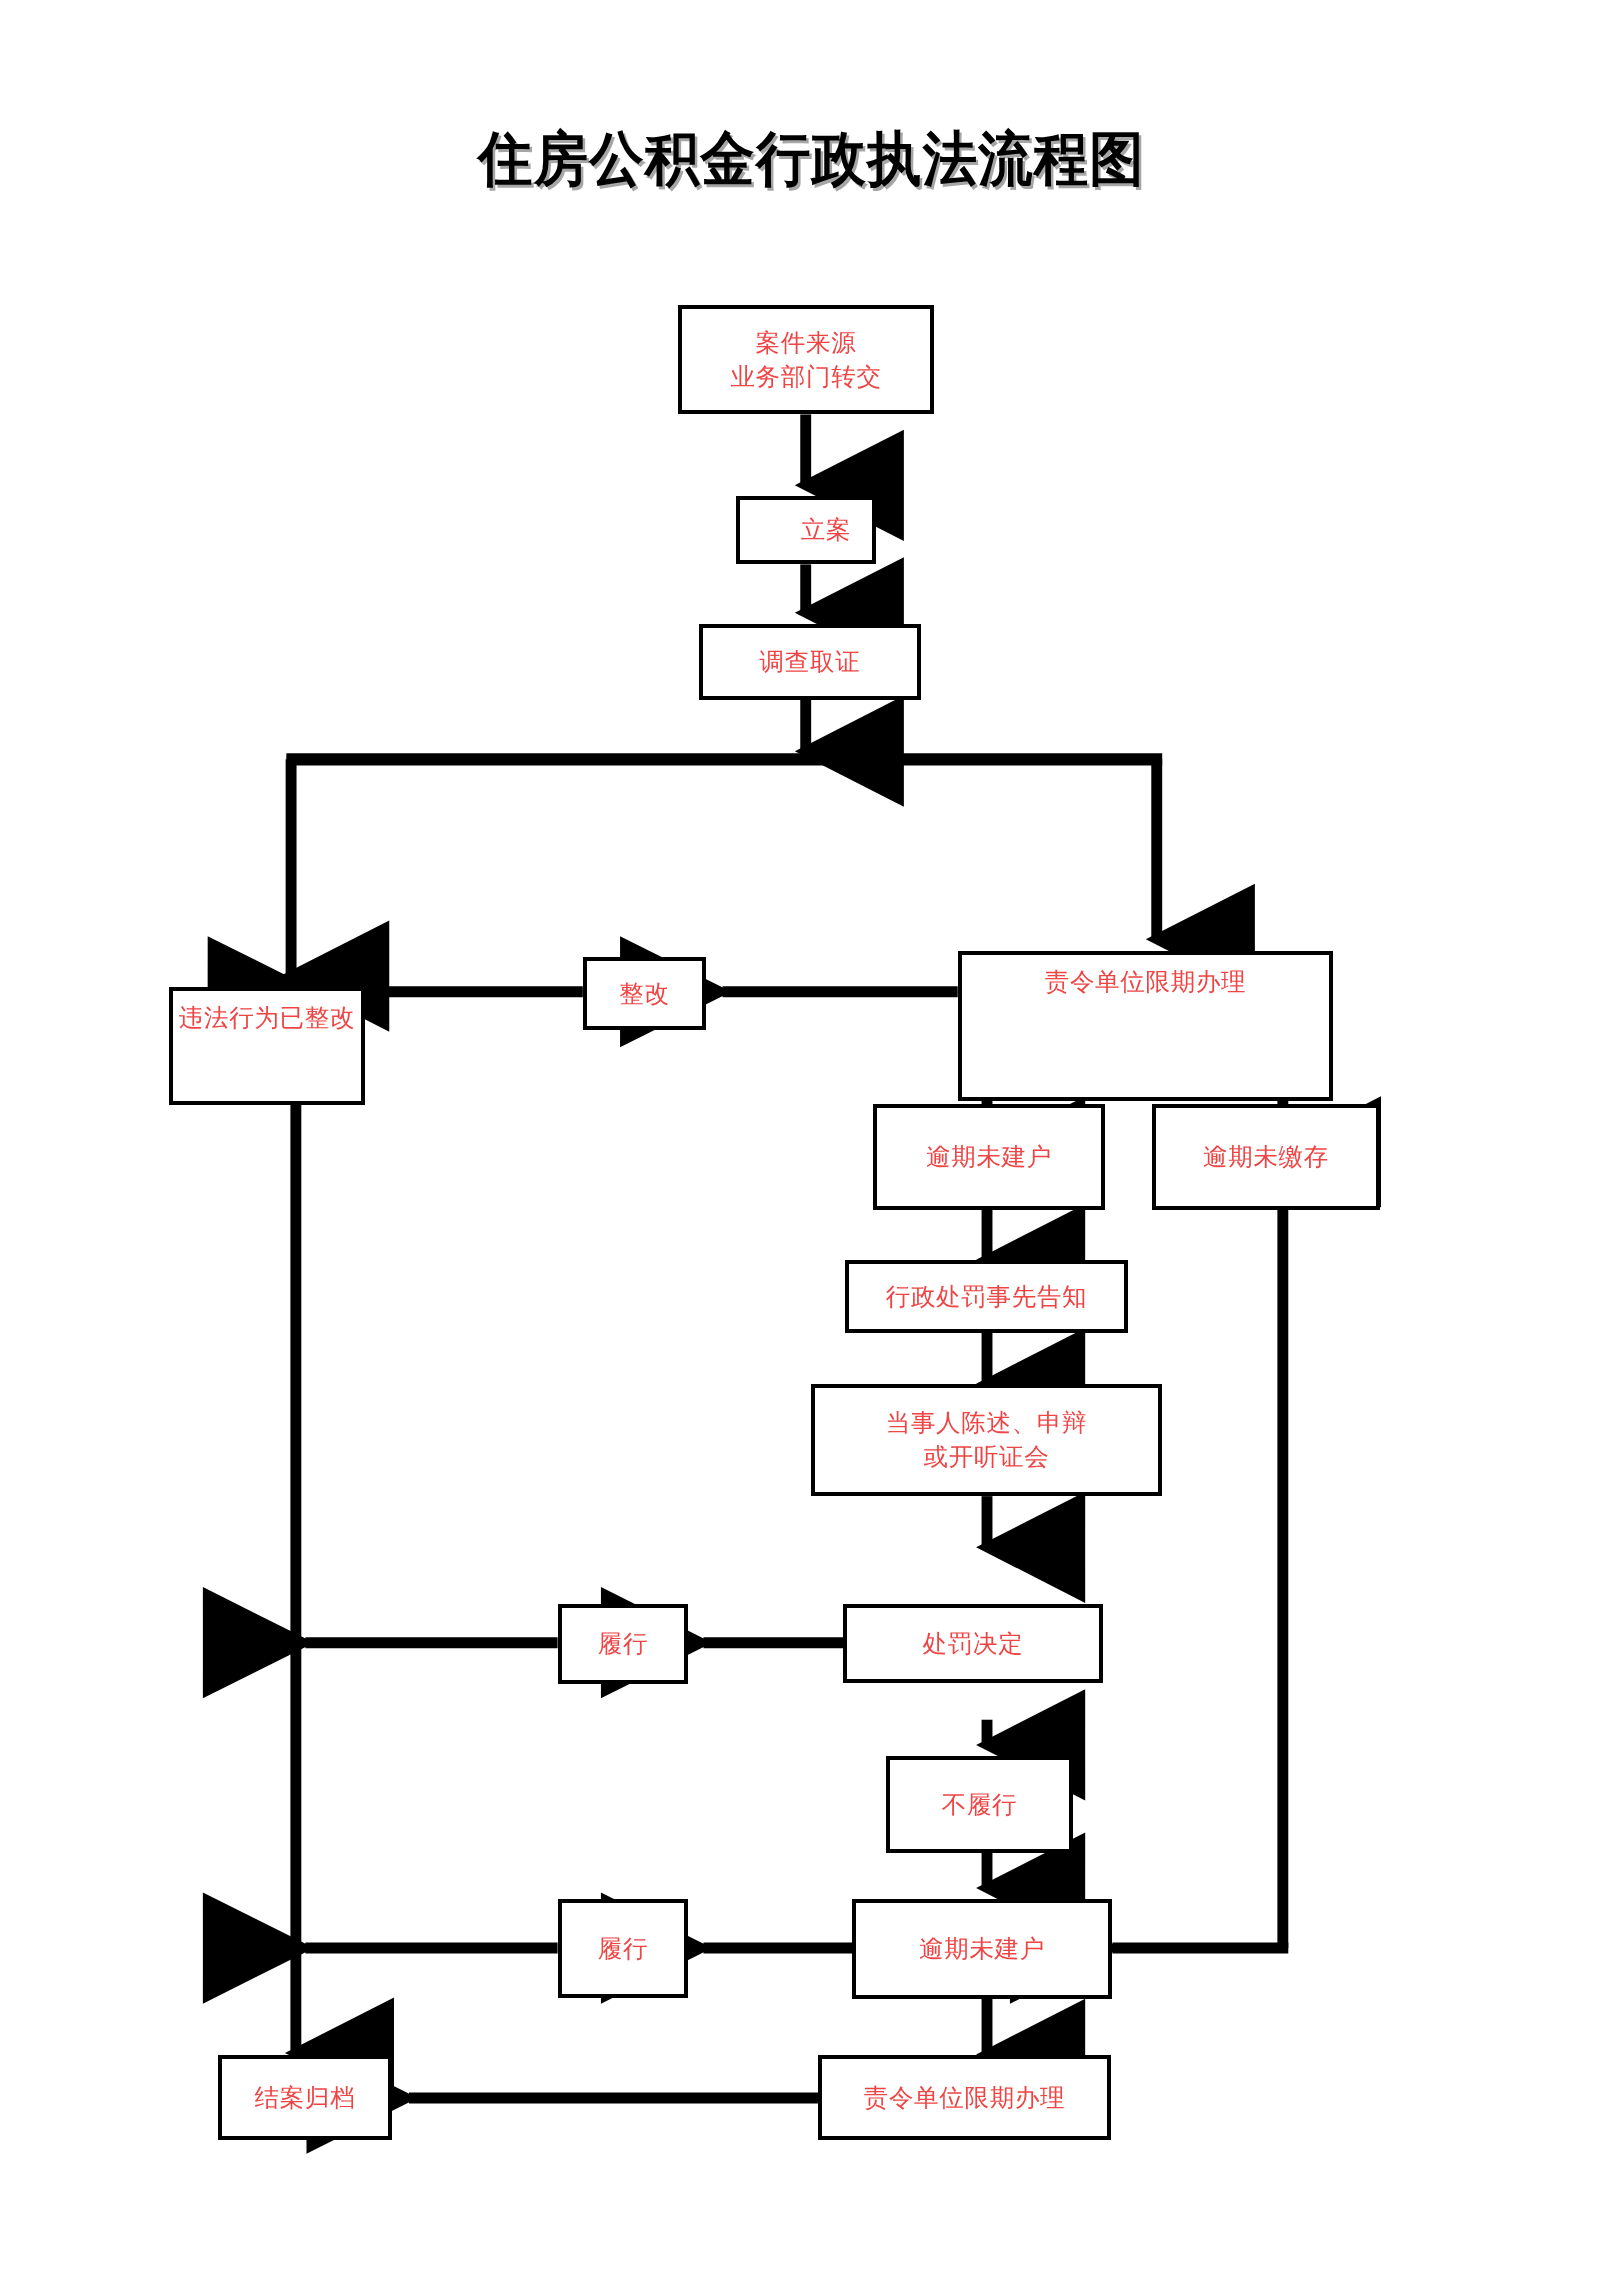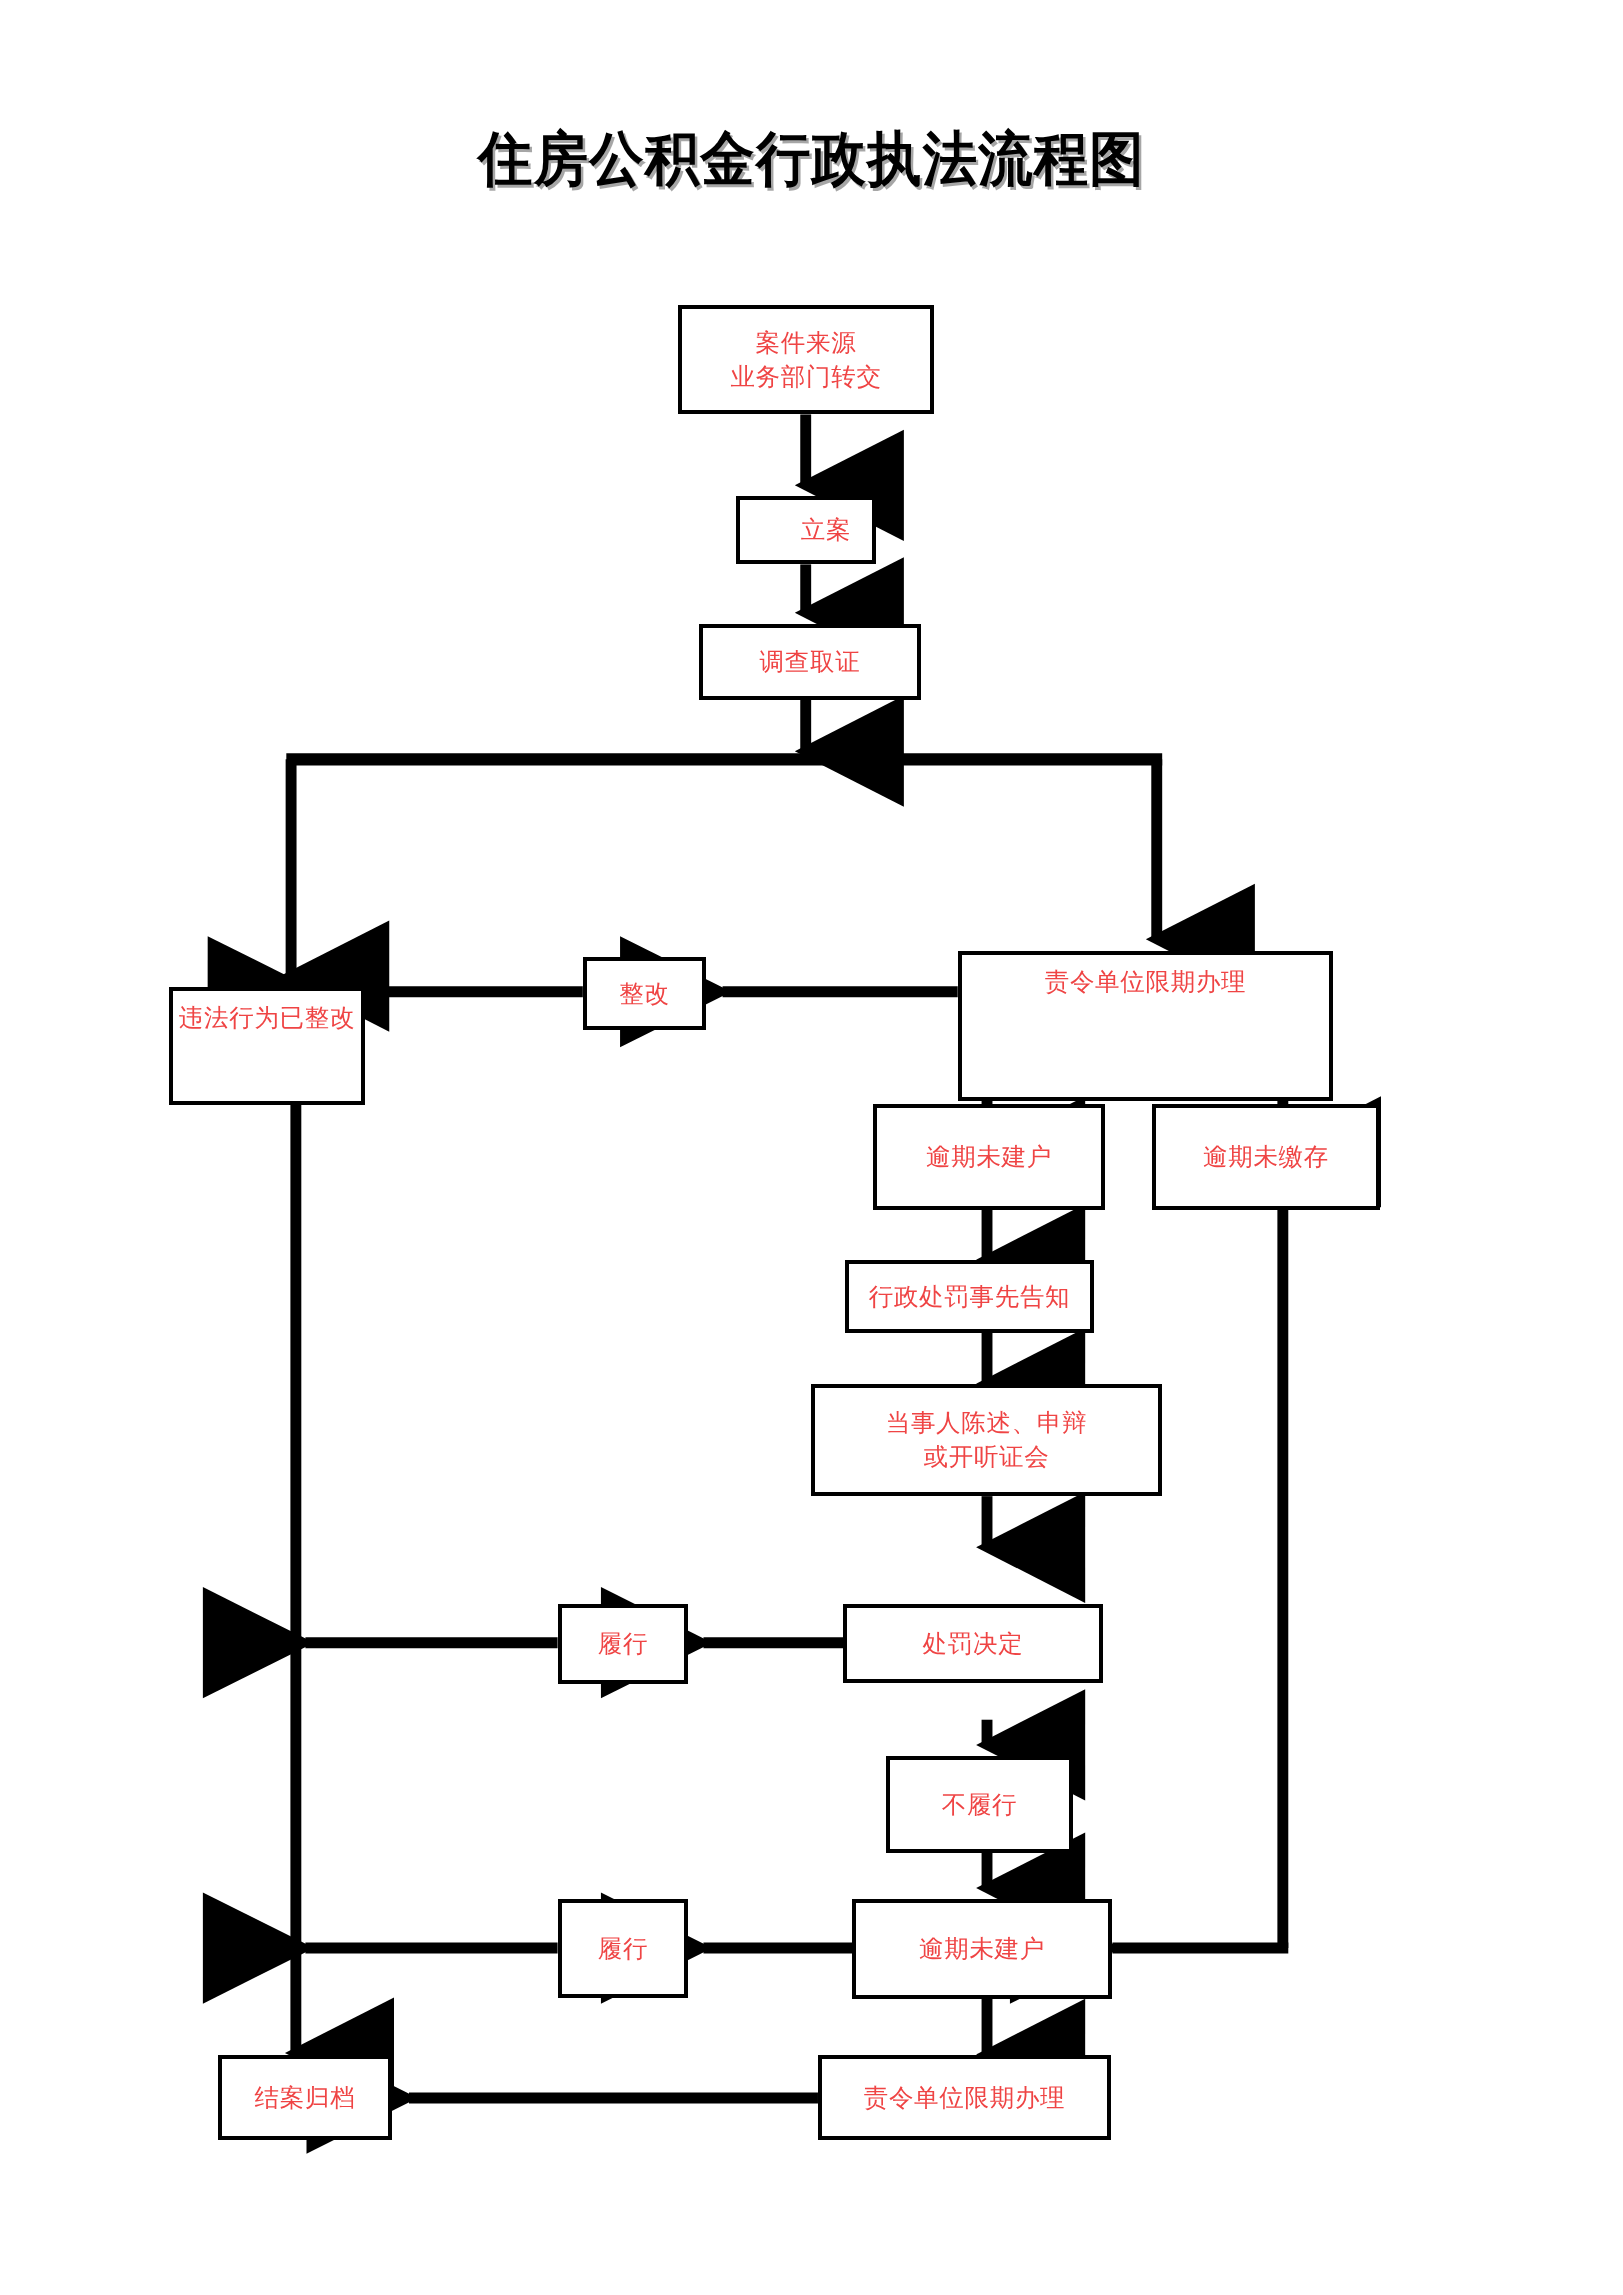--- a/index.html
+++ b/index.html
@@ -144,21 +144,21 @@
   <div class="node top-text" style="left:169px; top:987px; width:196px; height:118px;">违法行为已整改</div>
 
   <div class="node" style="left:583px; top:957px; width:123px; height:73px;">整改</div>
 
   <div class="node top-text" style="left:958px; top:951px; width:375px; height:150px;">责令单位限期办理</div>
 
   <div class="node" style="left:873px; top:1104px; width:232px; height:106px;">逾期未建户</div>
 
   <div class="node" style="left:1152px; top:1104px; width:228px; height:106px;">逾期未缴存</div>
 
-  <div class="node" style="left:845px; top:1260px; width:249px; height:73px;">行政处罚事先告知</div>
+  <div class="node" style="left:845px; top:1260px; width:283px; height:73px;">行政处罚事先告知</div>
 
   <div class="node two-line" style="left:811px; top:1384px; width:351px; height:112px;">当事人陈述、申辩
 或开听证会</div>
 
   <div class="node" style="left:843px; top:1604px; width:260px; height:79px;">处罚决定</div>
 
   <div class="node" style="left:558px; top:1604px; width:130px; height:80px;">履行</div>
 
   <div class="node" style="left:886px; top:1756px; width:187px; height:97px;">不履行</div>
 

